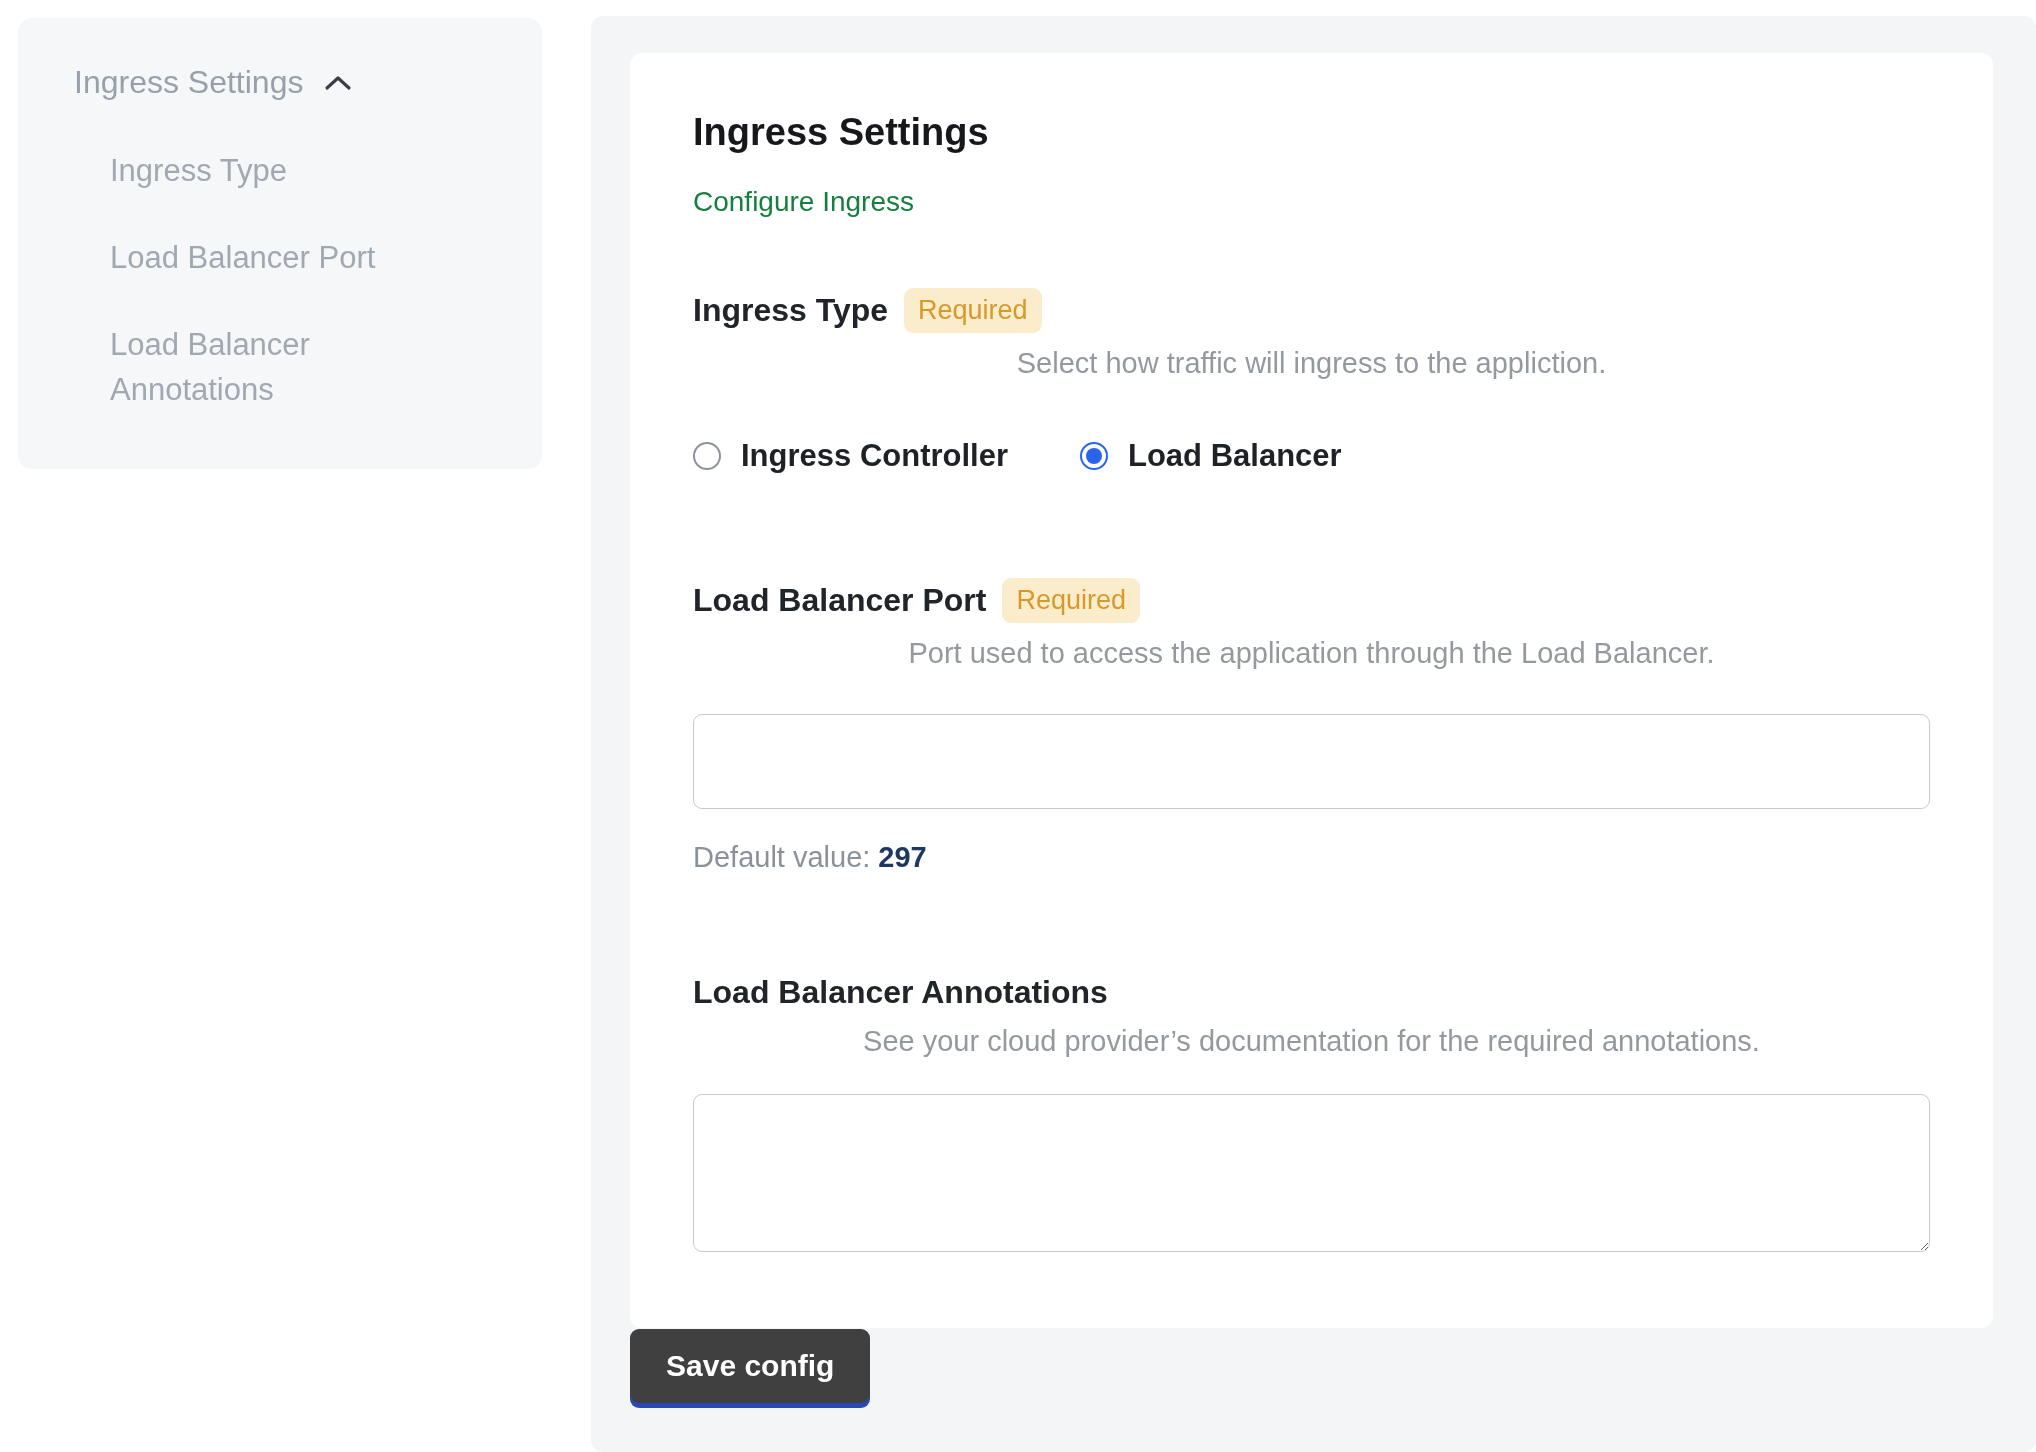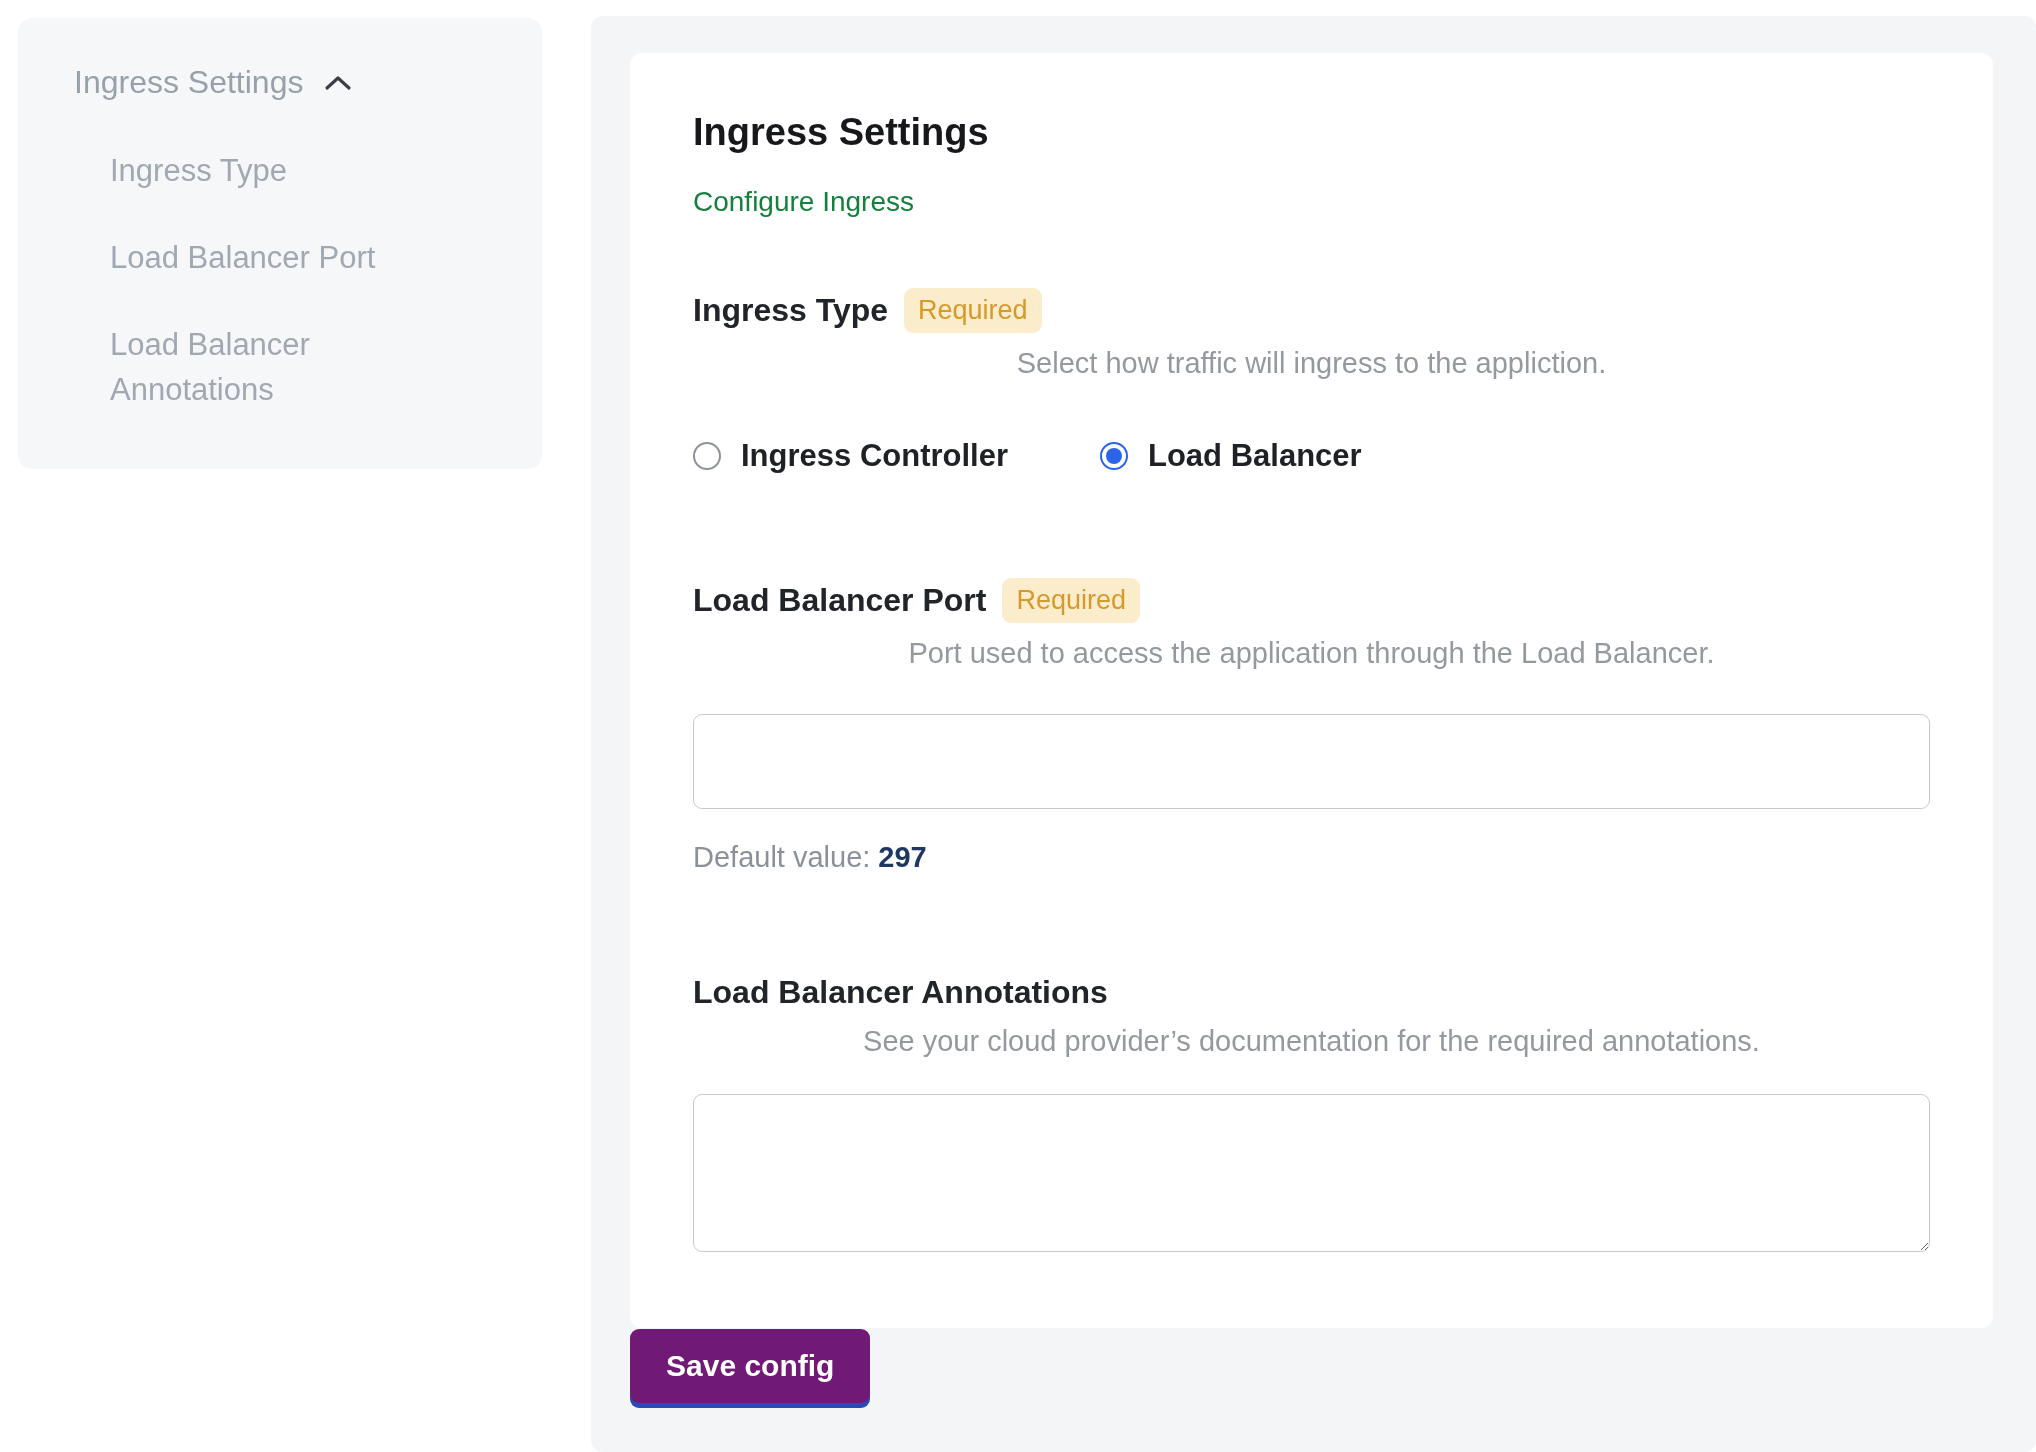--- a/index.html
+++ b/index.html
@@ -56,21 +56,21 @@
   .section-head { display: flex; align-items: center; gap: 16px; }
   .section-label { font-size: 32px; font-weight: 700; color: #212428; }
   .badge {
     background: #fbeccb; color: #d6992b;
     font-size: 27px; font-weight: 400;
     padding: 7px 14px; border-radius: 9px;
   }
   .section-desc { margin-top: 14px; font-size: 29px; color: #94999f; text-align: center; }
 
   
-  .radio-row { margin-top: 58px; display: flex; align-items: center; gap: 92px; }
+  .radio-row { margin-top: 58px; display: flex; align-items: center; gap: 72px; }
   .radio-option { display: flex; align-items: center; gap: 20px; cursor: pointer; }
   .radio-circle {
     width: 28px; height: 28px; border-radius: 50%;
     border: 2.5px solid #8d939b; background: #ffffff;
     flex: 0 0 auto; position: relative;
   }
   .radio-option.selected .radio-circle { border-color: #2a64e8; }
   .radio-option.selected .radio-circle::after {
     content: ""; position: absolute;
     left: 50%; top: 50%; transform: translate(-50%, -50%);
@@ -96,21 +96,21 @@
     font-size: 30px; padding: 18px 22px;
     color: #1e2125; background: #ffffff; outline: none;
     font-family: "Liberation Sans", sans-serif;
     resize: both;
   }
 
   .save-button {
     position: absolute;
     left: 39px; top: 1313px;
     min-width: 240px; height: 74px;
-    background: #701a75;
+    background: #404040;
     border: none; border-radius: 9px;
     box-shadow: 0 5px 0 #2b49b4;
     color: #ffffff; font-size: 30px; font-weight: 700;
     font-family: "Liberation Sans", sans-serif;
     padding: 0 36px; cursor: pointer;
   }
 </style>
 </head>
 <body>
 

